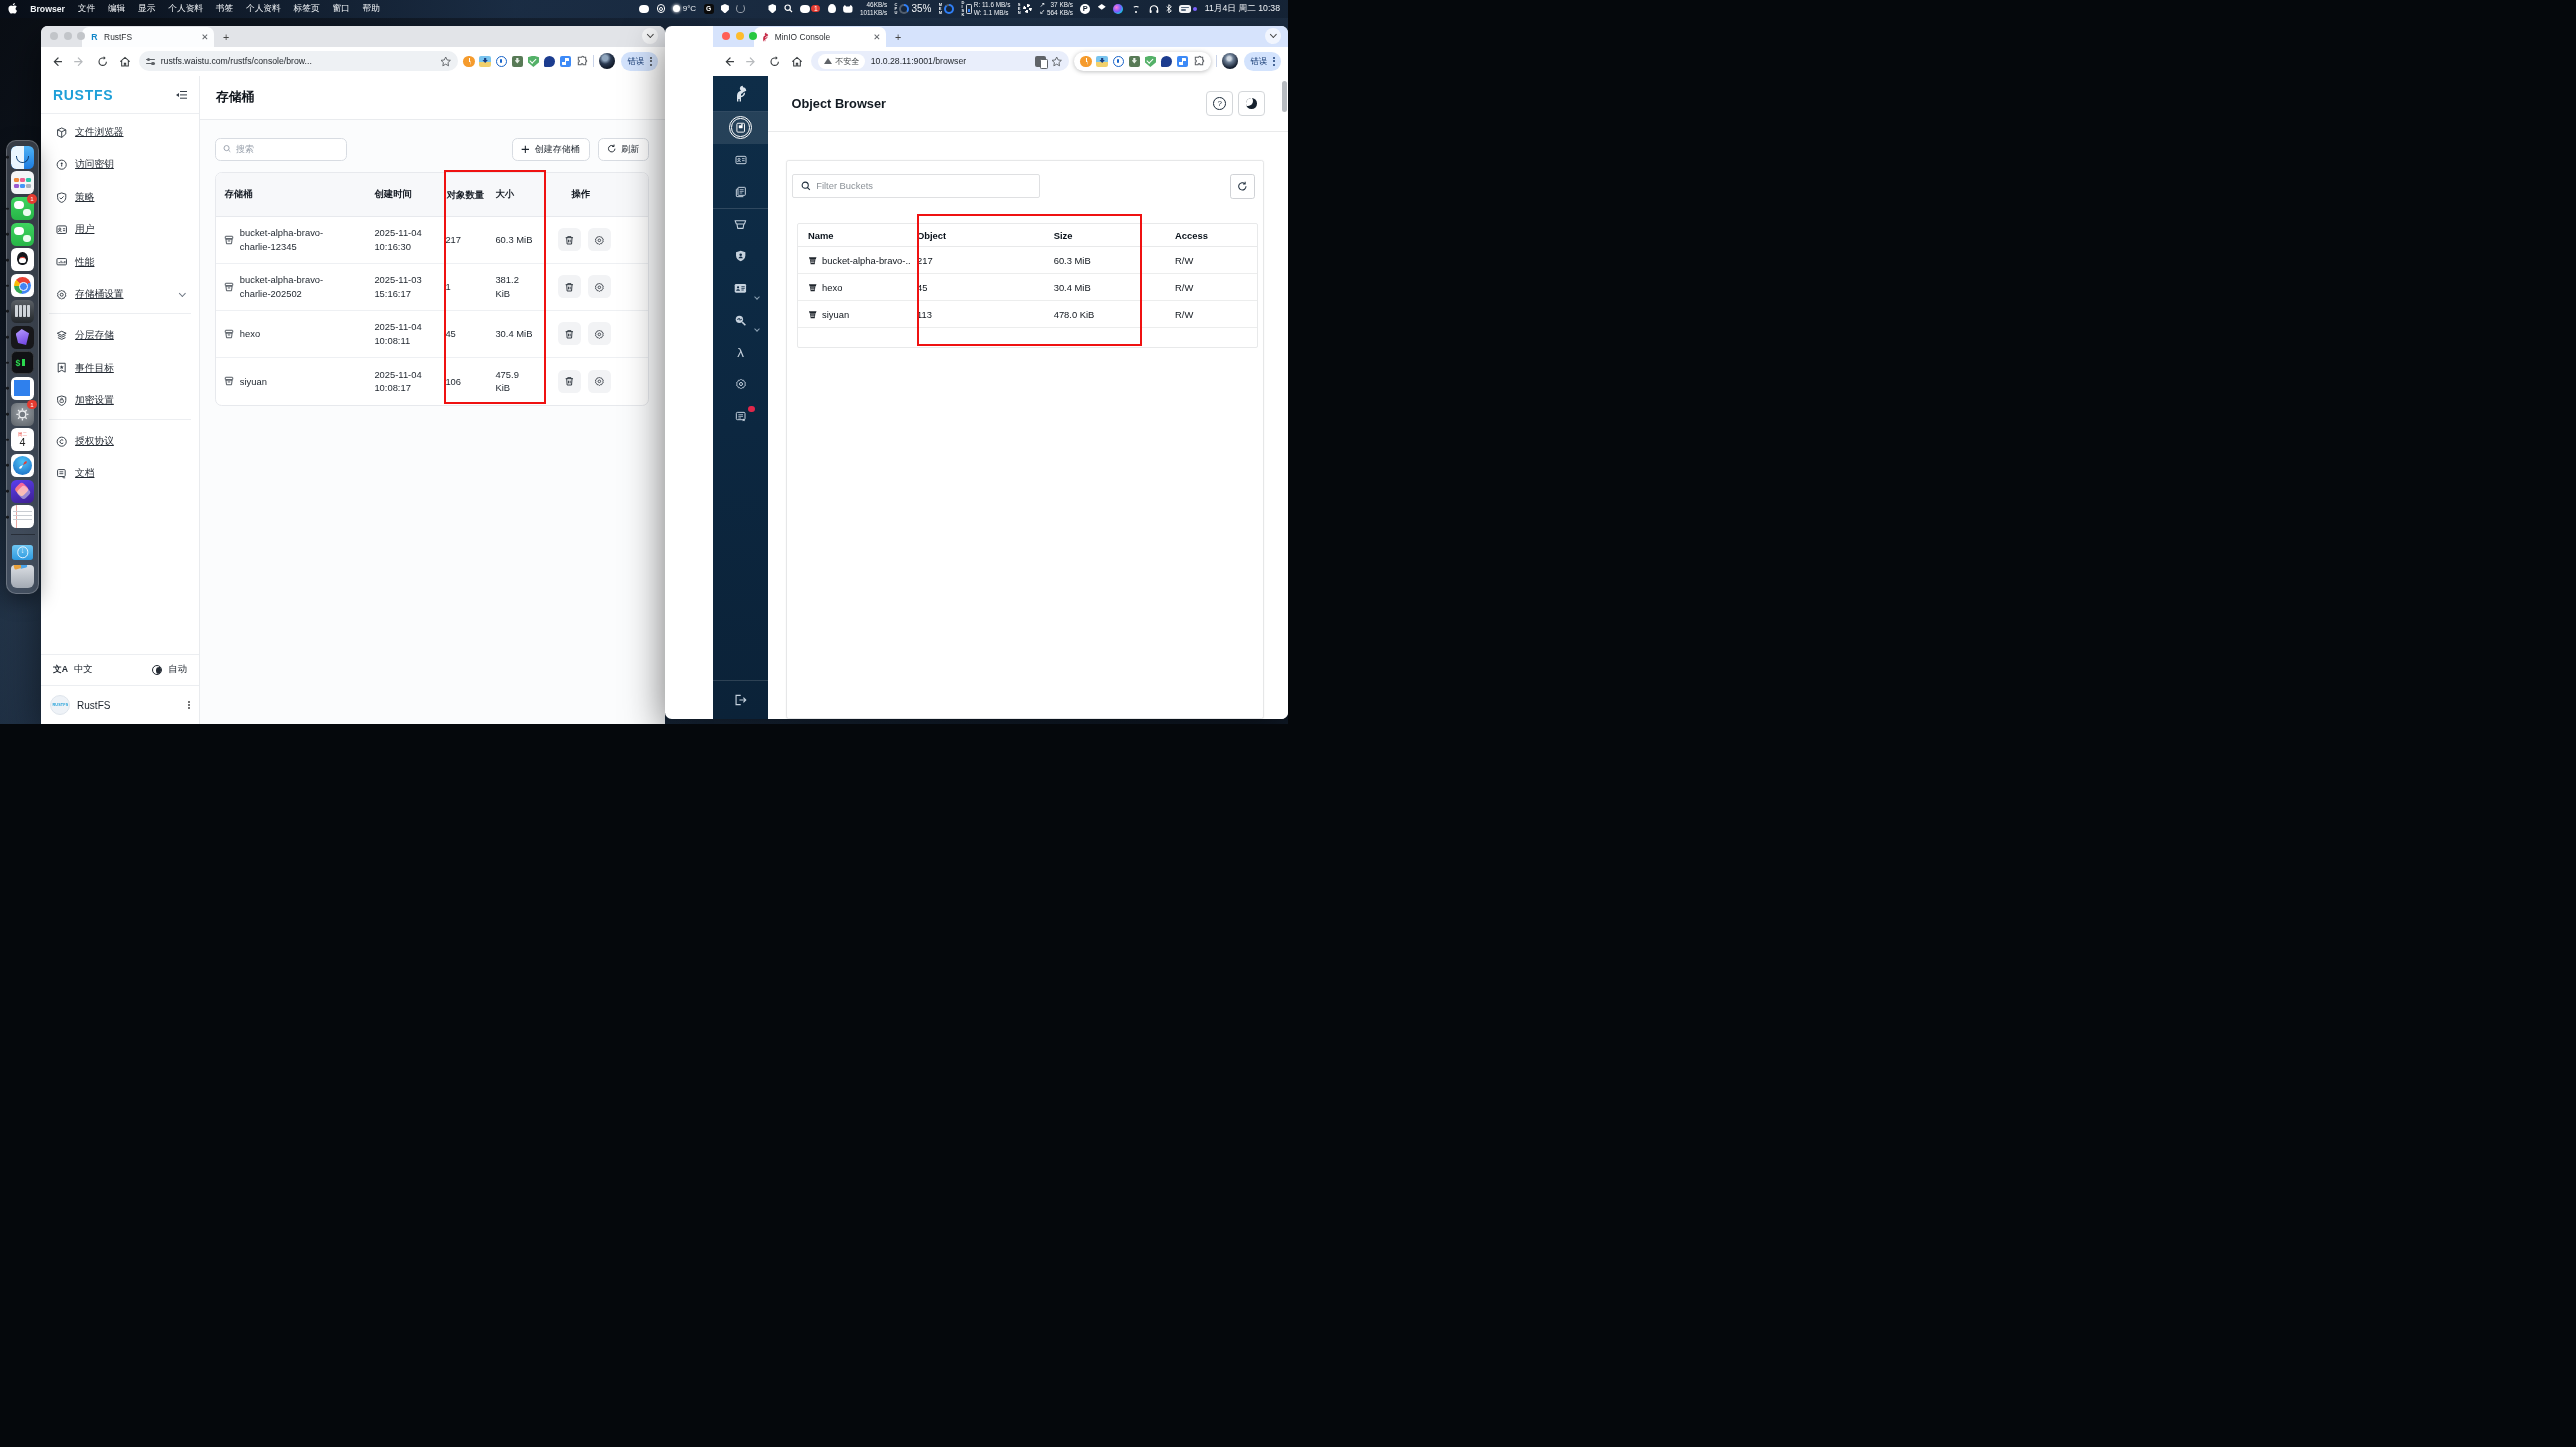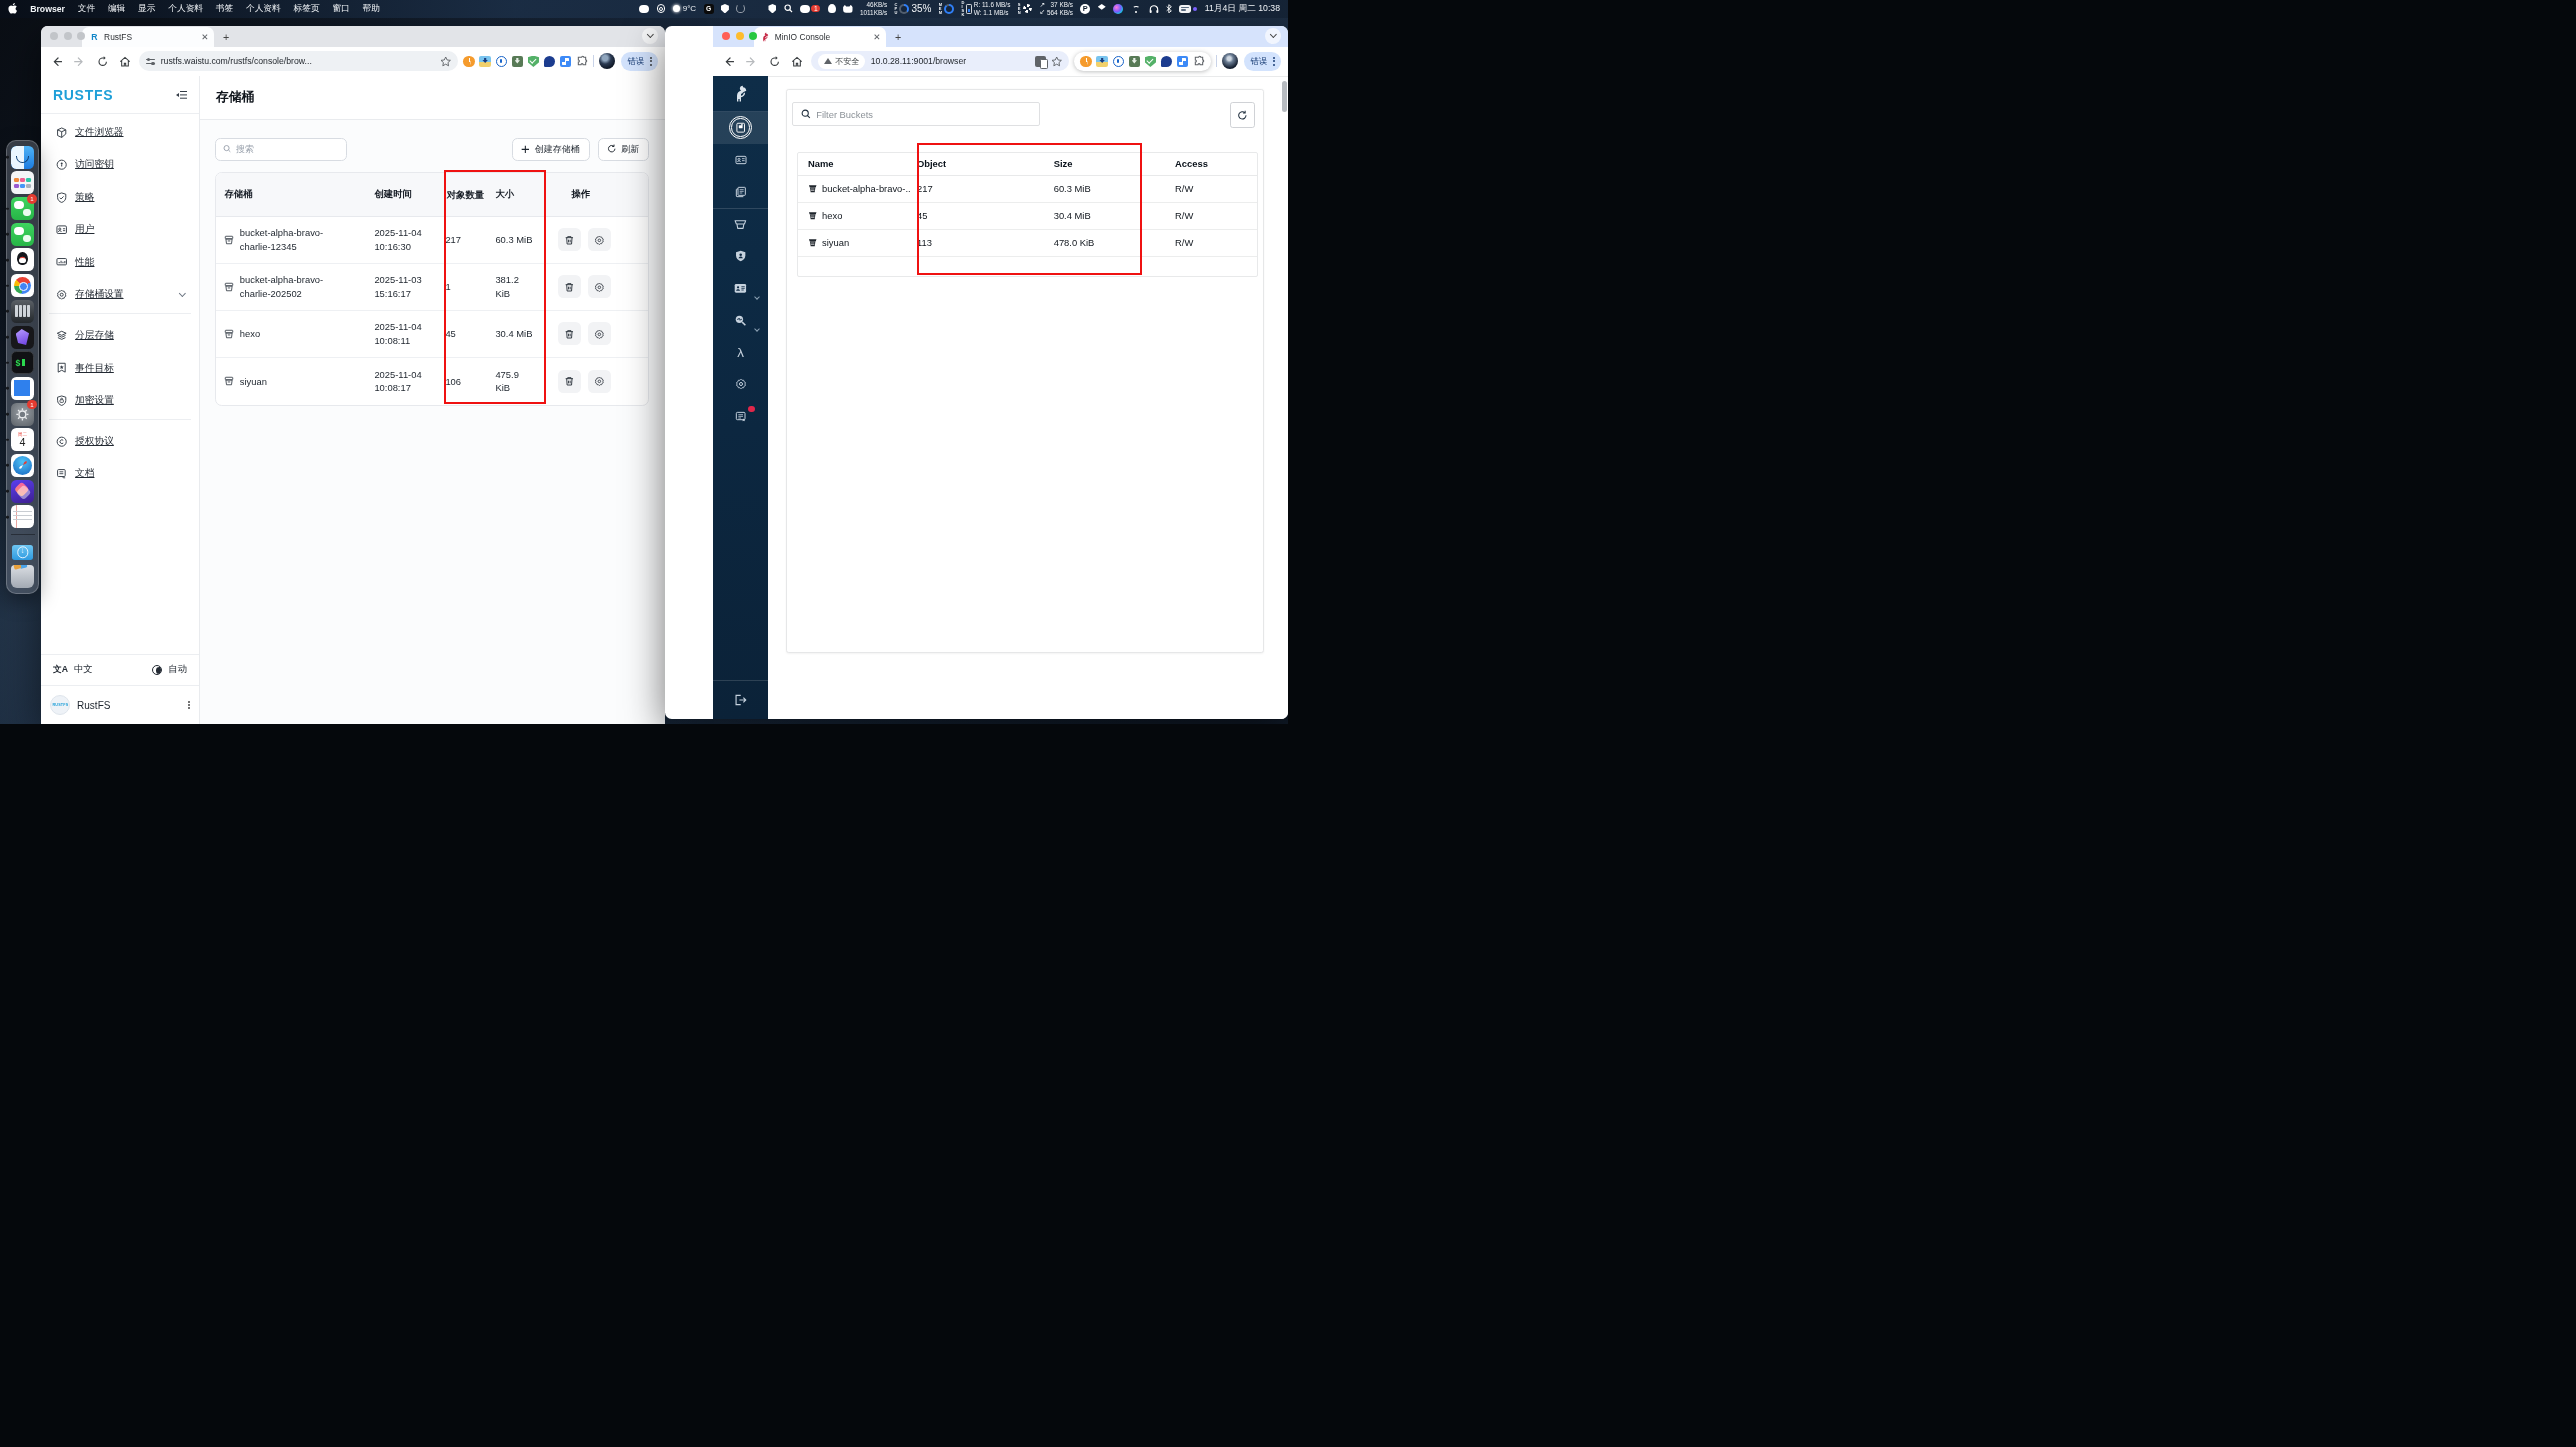--- a/index.html
+++ b/index.html
@@ -240,21 +240,21 @@
   .mn-main { flex:1; min-width:0; background:#fff; display:flex; flex-direction:column; position:relative; }
   .mn-header { height:56px; display:flex; align-items:center; padding:0 23px 0 23.5px; }
   .mn-title { font-size:12.8px; font-weight:700; color:#121a22; }
   .mn-hbtns { margin-left:auto; display:flex; gap:4.7px; }
   .mn-hbtn { width:27px; height:25.5px; border:0.7px solid #d4d7da; border-radius:4px; background:#fff; display:flex; align-items:center; justify-content:center; color:#1c2b3a; }
   .help-glyph { width:12.8px; height:12.8px; border:1.1px solid #1c2b3a; border-radius:50%; font-size:8px; display:flex; align-items:center; justify-content:center; }
   .help-glyph::before { content:"?"; }
   .moon { width:10.7px; height:10.7px; border-radius:50%; background:#16212e; position:relative; overflow:hidden; }
   .moon::after { content:""; position:absolute; left:-4px; top:-2.7px; width:10.7px; height:10.7px; border-radius:50%; background:#fff; }
   .mn-hdiv { height:0.7px; background:#e9eaeb; }
-  .mn-card { position:relative; margin:12px 24px 0 18px; height:564px; border:0.7px solid #e6e7e8; border-radius:2.7px; background:#fff; box-shadow:0 0.7px 2px rgba(0,0,0,.05); }
+  .mn-card { position:relative; margin:28px 24px 0 18px; height:564px; border:0.7px solid #e6e7e8; border-radius:2.7px; background:#fff; box-shadow:0 0.7px 2px rgba(0,0,0,.05); }
   .mn-filter-row { display:flex; align-items:flex-start; padding:12.8px 8px 0 5.4px; }
   .mn-filter { width:248px; height:24px; border:0.7px solid #dfe0e2; border-radius:2px; display:flex; align-items:center; gap:5.4px; padding:0 7.4px; }
   .mn-filter input { border:none; outline:none; flex:1; font-size:9.4px; color:#333; font-family:inherit; background:transparent; }
   .mn-filter input::placeholder { color:#8c9298; }
   .mn-refresh { margin-left:auto; width:25.5px; height:25.5px; border:0.7px solid #d0d2d6; border-radius:2.7px; background:#fff; display:flex; align-items:center; justify-content:center; }
   .mn-table { margin:24px 4.7px 0 10px; border:0.7px solid #e8e9ea; border-radius:2px; overflow:hidden; }
   .mn-grid { display:grid; grid-template-columns:109px 126px 99px 1fr; align-items:center; padding-left:10px; }
   .mn-thead { height:23px; border-bottom:0.7px solid #e8e9ea; font-size:9.4px; font-weight:700; color:#0a121b; }
   .mn-thead .h-size { padding-left:10.7px; } .mn-thead .h-acc { padding-left:33px; }
   .mn-row { height:27px; border-bottom:0.7px solid #eceded; font-size:9.4px; color:#10161d; }
@@ -1009,20 +1009,31 @@
           <div class="mn-it" style="height:38px;">
             <svg width="12.8" height="12" viewBox="0 0 19 18">
                 <path d="M10 2H3v14h7" fill="none" stroke="#c6d2de" stroke-width="1.7"></path>
                 <path d="M8 9h9M14 5.5L17.5 9 14 12.5" fill="none" stroke="#c6d2de" stroke-width="1.7"></path>
               </svg>
           </div>
         </div>
       </div>
 
       <div class="mn-main">
+        <div class="mn-header">
+          <span class="mn-title">Object Browser</span>
+          <div class="mn-hbtns">
+            <span class="mn-hbtn">
+                <span class="help-glyph"></span>
+              </span>
+            <span class="mn-hbtn">
+                <span class="moon"></span>
+              </span>
+          </div>
+        </div>
         <div class="mn-hdiv"></div>
 
         <div class="mn-card">
           <div class="mn-filter-row">
             <div class="mn-filter">
               <svg width="10" height="10" viewBox="0 0 15 15">
                   <circle cx="6.3" cy="6.3" r="4.6" fill="none" stroke="#1c2b3a" stroke-width="1.6"></circle>
                   <path d="M9.8 9.8l3.4 3.4" stroke="#1c2b3a" stroke-width="1.6"></path>
                 </svg>
               <input readonly="" placeholder="Filter Buckets" style="">

